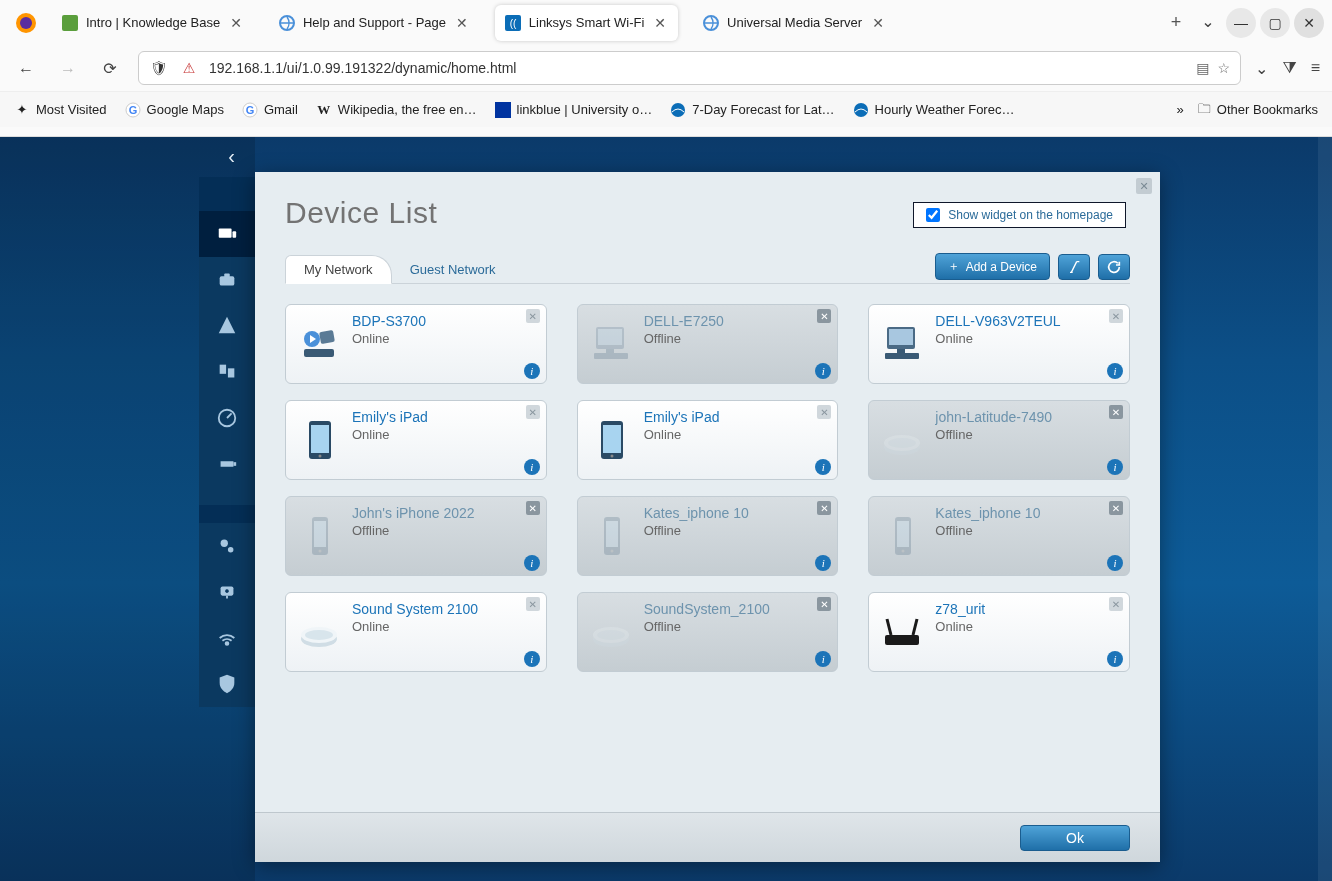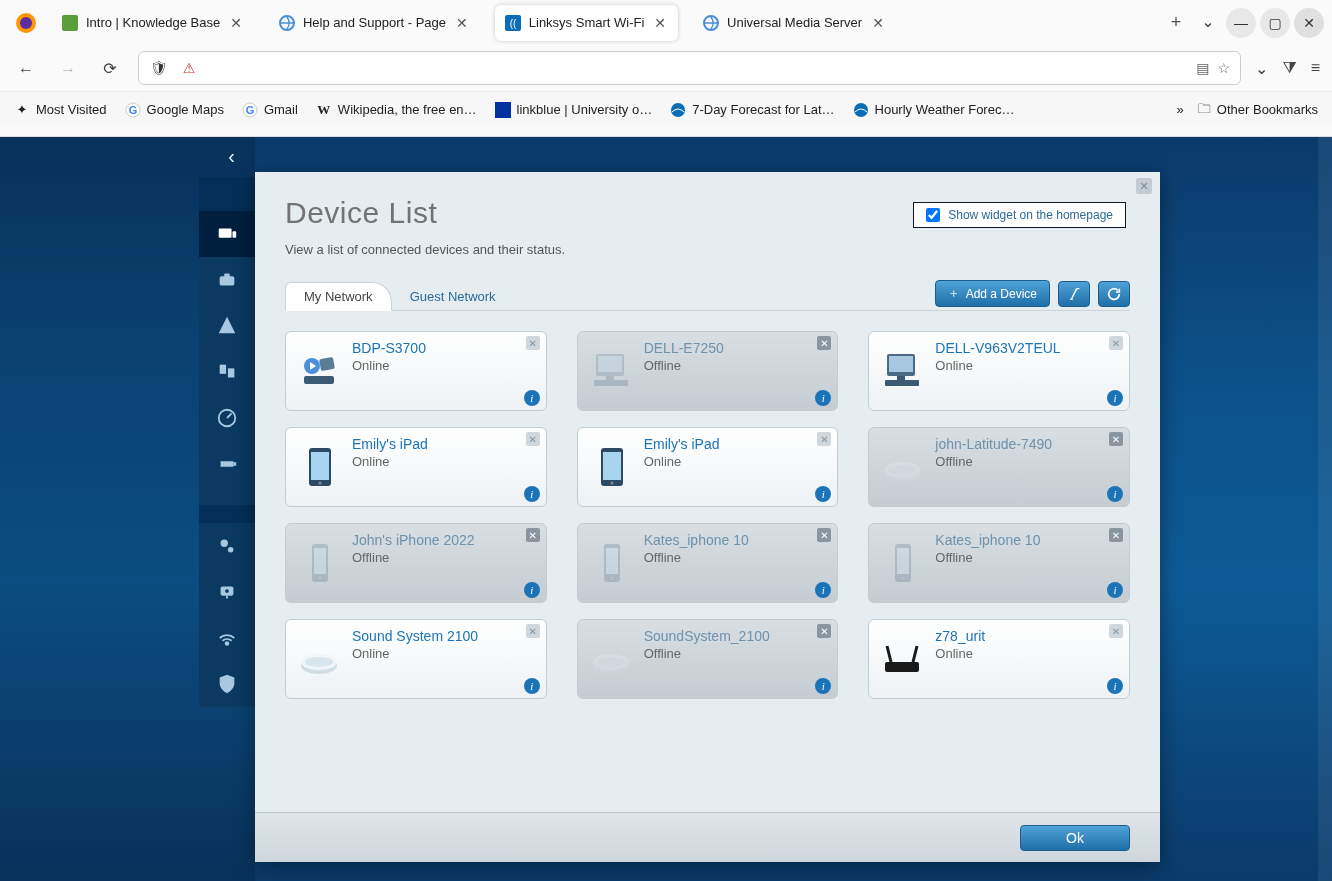--- a/index.html
+++ b/index.html
@@ -135,20 +135,21 @@
       <div class="win-btn close">✕</div>
     </div>
   </div>
   <div class="toolbar">
     <div class="nav-btn">←</div>
     <div class="nav-btn disabled">→</div>
     <div class="nav-btn">⟳</div>
     <div class="addrbar">
       <div class="lock">🛡</div>
       <div class="lock" style="color:#c53030;">⚠</div>
+      <span>192.168.1.1/ui/1.0.99.191322/dynamic/home.html</span>
       <div class="addrbar-end">
         <span>▤</span>
         <span>☆</span>
       </div>
     </div>
     <div class="menu-btns">
       <span>⌄</span>
       <span>⧩</span>
       <span>≡</span>
     </div>
@@ -286,21 +287,20 @@
             <path d="M12 2l8 3v6c0 5-3.5 9-8 11-4.5-2-8-6-8-11V5z"></path>
           </svg>
         </div>
     </div>
   </div>
 
   <div class="panel">
     <div class="panel-close">✕</div>
     <div class="panel-hdr">
       <div class="panel-title">Device List</div>
-      <div class="panel-sub">View a list of connected devices and their status.</div>
     </div>
     <label class="widget-chk">
       <input type="checkbox" checked="" style="">
       <span>Show widget on the homepage</span>
     </label>
     <div class="tabrow">
       <div class="ptab active">My Network</div>
       <div class="ptab">Guest Network</div>
       <div class="tab-actions">
         <div class="addbtn">

